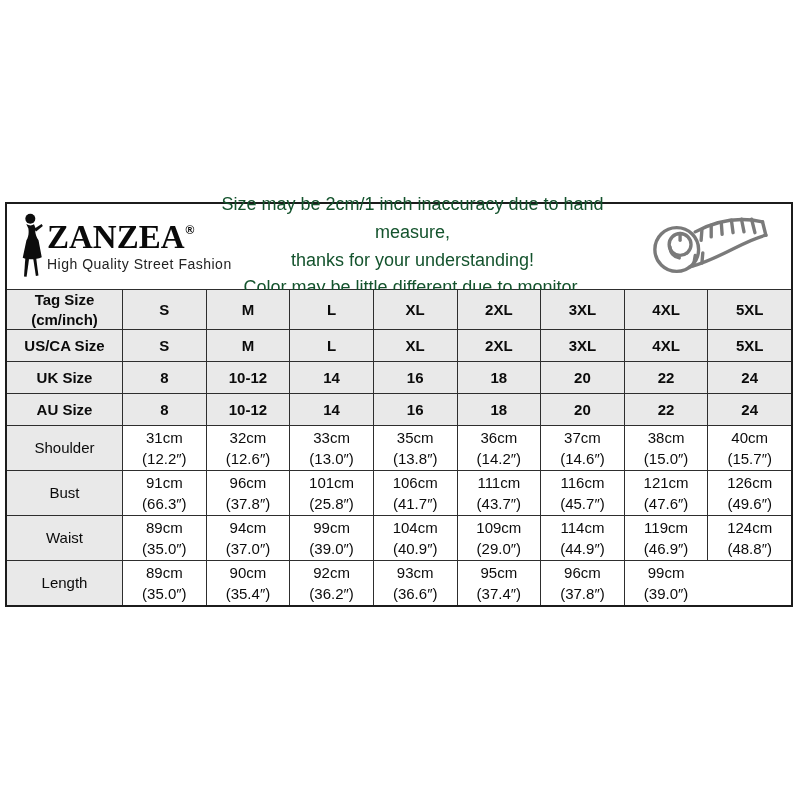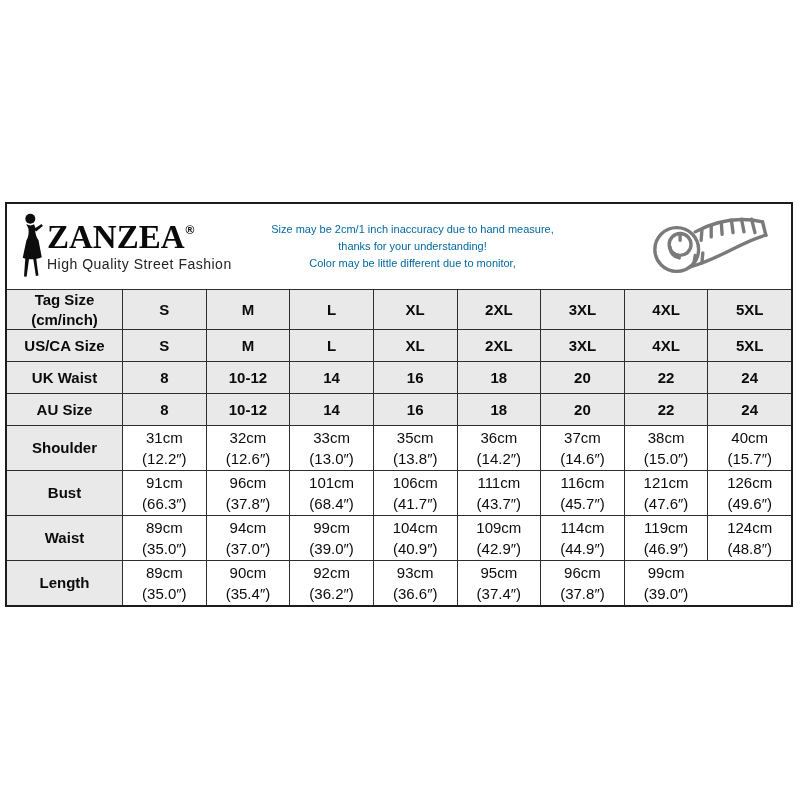--- a/index.html
+++ b/index.html
@@ -13,40 +13,40 @@
     border:2px solid #1c1c1c;background:#fff;box-sizing:border-box;
   }
   
   .hdr{display:flex;align-items:center;height:85px;}
   .brand{width:195px;display:flex;align-items:center;gap:5px;padding-left:8px;box-sizing:border-box;}
   .brand-fig{flex:0 0 auto;display:flex;}
   .brand-txt{display:flex;flex-direction:column;margin-left:-2px;}
   .brand-name{font-family:"Liberation Serif",serif;font-weight:700;font-size:33px;line-height:1;letter-spacing:0;color:#0a0a0a;white-space:nowrap;}
   .brand-name sup{font-size:12px;font-family:"Liberation Sans",sans-serif;vertical-align:14px;margin-left:1px;}
   .brand-tagline{font-size:14px;letter-spacing:.5px;color:#222;margin-top:2px;white-space:nowrap;}
-  .disc{flex:1;text-align:center;font-size:11px;line-height:1.55;color:#0369a1;padding:0 4px;}
+  .disc{flex:1;text-align:center;font-size:18px;line-height:1.55;color:#14532d;padding:0 4px;}
   .tape{width:168px;display:flex;justify-content:center;align-items:center;}
   
   .row{
     display:grid;grid-template-columns:115px repeat(8,1fr);
     border-top:1px solid #2e2e2e;
   }
   .cell{
     display:flex;align-items:center;justify-content:center;text-align:center;
     border-left:1px solid #2e2e2e;white-space:pre-line;box-sizing:border-box;
     font-size:15px;line-height:1.4;background:#fff;
   }
   .cell:first-child{border-left:none;}
   .lbl{font-weight:700;background:#e9e9e9;line-height:1.3;}
   .r-tag{height:39px;}
   .r-size{height:31px;}
   .r-meas{height:44px;}
   .shadedrow .cell{background:#e9e9e9;font-weight:700;}
   .r-meas .cell{font-weight:400;}
-  .r-meas .lbl{font-weight:700;text-align:center;}
+  .r-meas .lbl{font-weight:400;text-align:center;}
 </style>
 </head>
 <body>
 
 <div class="sheet">
 
   <div class="hdr">
     <div class="brand">
       <span class="brand-fig">
         <svg viewBox="0 0 36 84" width="29" height="68" aria-hidden="true">
@@ -112,21 +112,21 @@
       <div class="cell">M</div>
       <div class="cell">L</div>
       <div class="cell">XL</div>
       <div class="cell">2XL</div>
       <div class="cell">3XL</div>
       <div class="cell">4XL</div>
       <div class="cell">5XL</div>
     </div>
 
     <div class="row r-size shadedrow">
-      <div class="cell lbl">UK Waist</div>
+      <div class="cell lbl">UK Size</div>
       <div class="cell">8</div>
       <div class="cell">10-12</div>
       <div class="cell">14</div>
       <div class="cell">16</div>
       <div class="cell">18</div>
       <div class="cell">20</div>
       <div class="cell">22</div>
       <div class="cell">24</div>
     </div>
 
@@ -162,21 +162,21 @@
 (15.7″)</div>
     </div>
 
     <div class="row r-meas">
       <div class="cell lbl">Bust</div>
       <div class="cell">91cm
 (66.3″)</div>
       <div class="cell">96cm
 (37.8″)</div>
       <div class="cell">101cm
-(68.4″)</div>
+(25.8″)</div>
       <div class="cell">106cm
 (41.7″)</div>
       <div class="cell">111cm
 (43.7″)</div>
       <div class="cell">116cm
 (45.7″)</div>
       <div class="cell">121cm
 (47.6″)</div>
       <div class="cell">126cm
 (49.6″)</div>
@@ -186,21 +186,21 @@
       <div class="cell lbl">Waist</div>
       <div class="cell">89cm
 (35.0″)</div>
       <div class="cell">94cm
 (37.0″)</div>
       <div class="cell">99cm
 (39.0″)</div>
       <div class="cell">104cm
 (40.9″)</div>
       <div class="cell">109cm
-(42.9″)</div>
+(29.0″)</div>
       <div class="cell">114cm
 (44.9″)</div>
       <div class="cell">119cm
 (46.9″)</div>
       <div class="cell">124cm
 (48.8″)</div>
     </div>
 
     <div class="row r-meas">
       <div class="cell lbl">Length</div>

